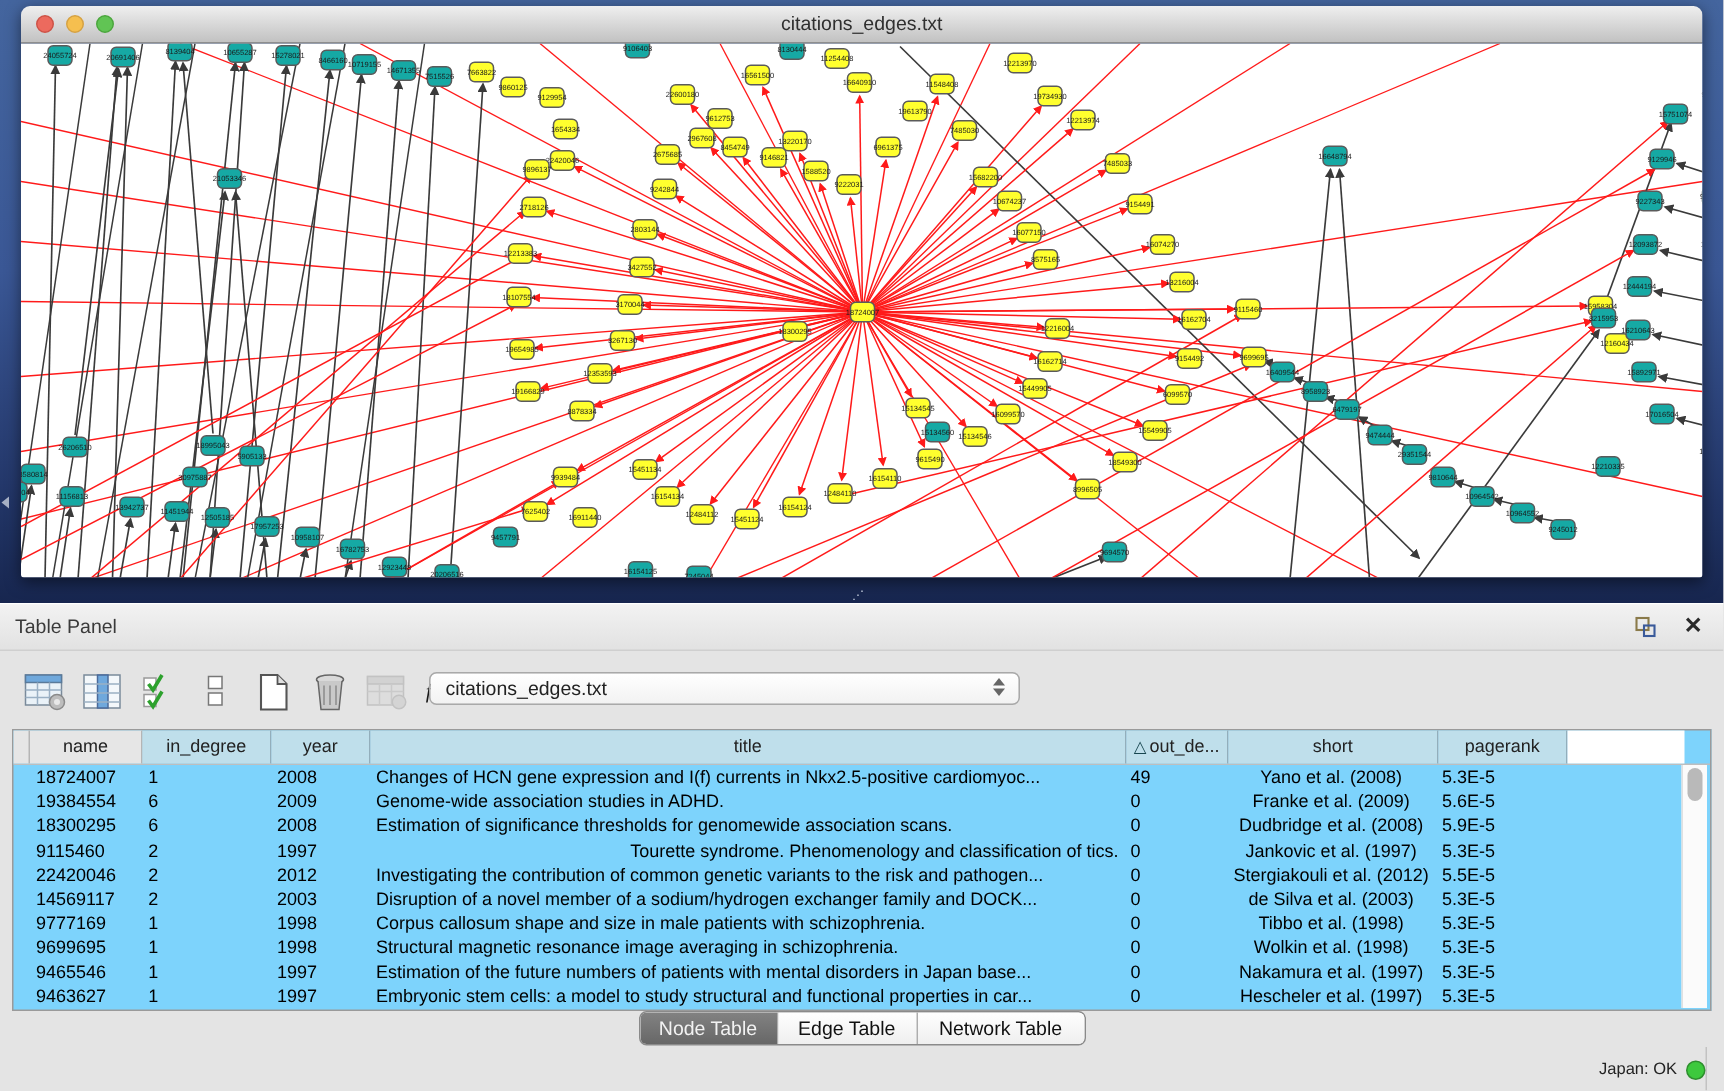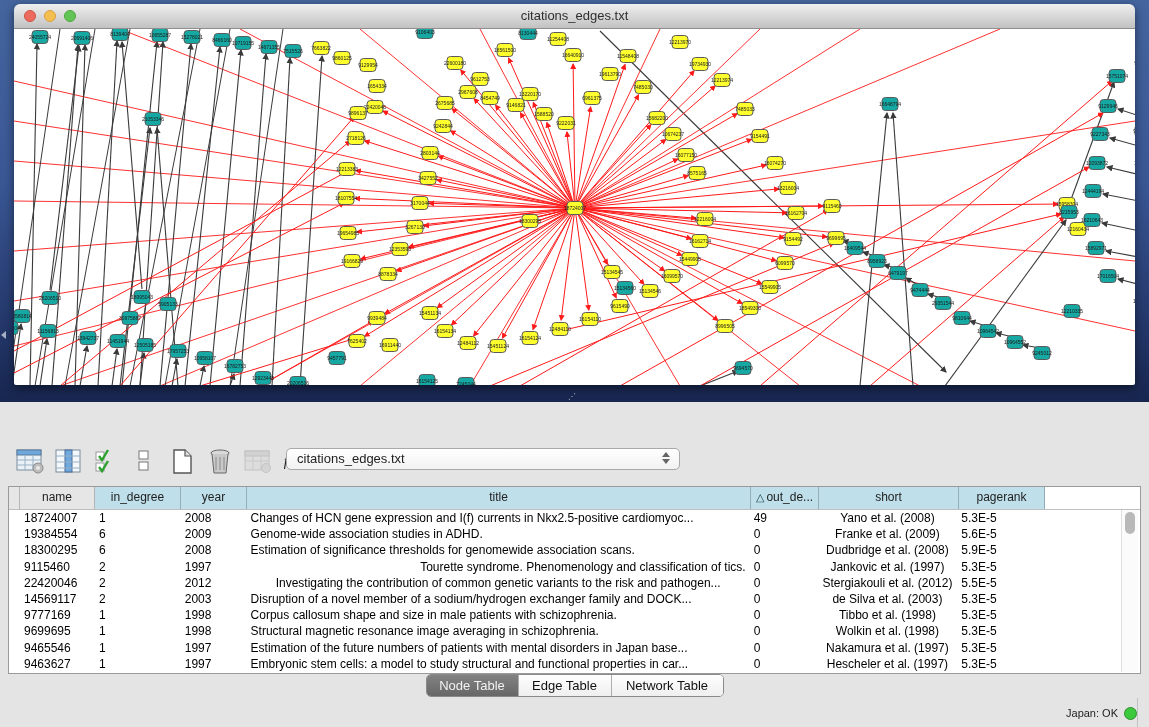--- a/index.html
+++ b/index.html
@@ -23,21 +23,21 @@
   .tp-title{position:absolute;left:10px;top:7px;font-size:13px;color:#3A3A3A;}
   .tp-float{position:absolute;right:44px;top:7px;width:16px;height:16px;cursor:pointer;}
   .tp-close{position:absolute;right:14px;top:5px;font-size:15px;font-weight:bold;color:#2A2A2A;cursor:pointer;}
   .tp-toolbar{position:absolute;left:15px;top:42px;height:34px;display:flex;align-items:center;gap:8px;}
   .tbtn{width:30px;height:30px;border:none;background:transparent;padding:1px;display:flex;align-items:center;justify-content:center;cursor:pointer;}
   .tselect{position:absolute;left:286px;top:46px;width:394px;height:22px;background:linear-gradient(180deg,#FFFFFF,#F2F2F2);border:1px solid #A9A9A9;border-radius:5px;box-sizing:border-box;font-size:13px;color:#222;line-height:20px;padding-left:10px;cursor:pointer;}
   .tselect .arrows{position:absolute;right:9px;top:3px;display:flex;flex-direction:column;gap:2px;}
   .tri-up{width:0;height:0;border-left:4px solid transparent;border-right:4px solid transparent;border-bottom:5px solid #666;}
   .tri-dn{width:0;height:0;border-left:4px solid transparent;border-right:4px solid transparent;border-top:5px solid #666;}
   
-  .tp-table{position:absolute;left:8px;top:84px;width:1131px;height:186px;background:#ffffff;border:1px solid #9A9A9A;}
+  .tp-table{position:absolute;left:8px;top:84px;width:1131px;height:186px;background:#7dd3fc;border:1px solid #9A9A9A;}
   .thead{display:flex;height:22px;border-bottom:1px solid #BEBEBE;}
   .th{box-sizing:border-box;height:22px;font-size:12px;color:#222;text-align:center;line-height:21px;background:#BFDFEB;border-right:1px solid #93AEBB;overflow:hidden;white-space:nowrap;}
   .th.gray{background:#E6E6E6;border-right:1px solid #B5B5B5;}
   .th.gutter{background:#E6E6E6;border-right:1px solid #B5B5B5;}
   .th.filler{background:#FFFFFF;border-right:none;}
   .sortmark{color:#17454F;font-size:11px;margin-right:2px;}
   .tbody{position:absolute;left:0;top:23px;bottom:0;width:1112px;overflow:hidden;}
   .tr{display:flex;height:16.2px;}
   .td{box-sizing:border-box;font-size:12px;color:#000;line-height:16.2px;padding:0 4px;overflow:hidden;white-space:nowrap;}
   .vscroll{position:absolute;right:2px;top:23px;bottom:1px;width:16px;background:#FBFBFB;border-left:1px solid #E0E0E0;}
@@ -760,20 +760,30 @@
           <rect x="1138" y="323.5" width="16" height="13" rx="3.5" fill="#16A9A4" stroke="#5A5A5A" stroke-width="1"></rect>
           <text x="1146" y="331.8" text-anchor="middle" font-size="5" font-family="Liberation Sans, sans-serif" fill="#1A1A1A">12450324</text>
         </g>
       </svg>
   </div>
   <div class="collapse-arrow"></div>
   <div class="grip">⋰</div>
 </div>
 
 <div class="tablepanel">
+  <div class="tp-header">
+    <span class="tp-title">Table Panel</span>
+    <span class="tp-float">
+      <svg width="16" height="16" viewBox="0 0 16 16">
+        <rect x="2" y="2" width="8" height="8" fill="none" stroke="#8a7a4a" stroke-width="1.4"></rect>
+        <rect x="7" y="7" width="7" height="7" fill="none" stroke="#3a5a9a" stroke-width="1.4"></rect>
+      </svg>
+    </span>
+    <span class="tp-close">✕</span>
+  </div>
 
   <div class="tp-toolbar">
       <button class="tbtn">
         <svg width="28" height="26" viewBox="0 0 28 26">
           <rect x="1" y="2" width="24" height="20" fill="#EAF2F8" stroke="#7A8A9A"></rect>
           <rect x="1" y="2" width="24" height="5" fill="#6FA8DC" stroke="#5A7A9A"></rect>
           <path d="M1 12h24M1 17h24M9 7v15M17 7v15" stroke="#9AB0C4" stroke-width="1"></path>
           <circle cx="22" cy="20" r="5" fill="#BDBDBD" stroke="#8A8A8A"></circle>
           <circle cx="22" cy="20" r="2" fill="#E8E8E8"></circle>
         </svg>
@@ -891,21 +901,21 @@
           <div class="td" style="width: 68px;">0</div>
           <div class="td" style="width: 140px; text-align: center;">Jankovic et al. (1997)</div>
           <div class="td" style="width: 86px;">5.3E-5</div>
           <div class="td" style="width: 78px;"></div>
         </div>
         <div class="tr">
           <div class="td" style="width: 11px;"></div>
           <div class="td" style="width: 75px;">22420046</div>
           <div class="td" style="width: 86px;">2</div>
           <div class="td" style="width: 66px;">2012</div>
-          <div class="td" style="width: 504px; text-align: center;">Investigating the contribution of common genetic variants to the risk and pathogen...</div>
+          <div class="td" style="width: 504px;">Investigating the contribution of common genetic variants to the risk and pathogen...</div>
           <div class="td" style="width: 68px;">0</div>
           <div class="td" style="width: 140px; text-align: center;">Stergiakouli et al. (2012)</div>
           <div class="td" style="width: 86px;">5.5E-5</div>
           <div class="td" style="width: 78px;"></div>
         </div>
         <div class="tr">
           <div class="td" style="width: 11px;"></div>
           <div class="td" style="width: 75px;">14569117</div>
           <div class="td" style="width: 86px;">2</div>
           <div class="td" style="width: 66px;">2003</div>

